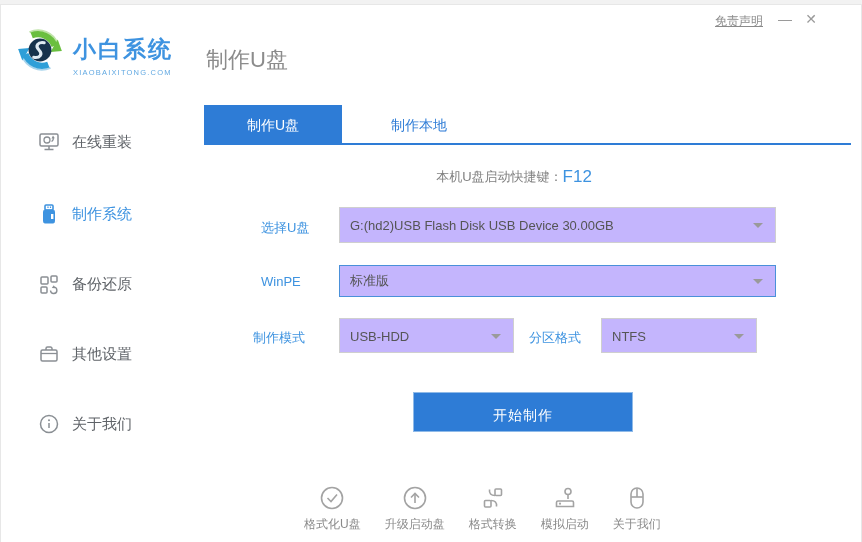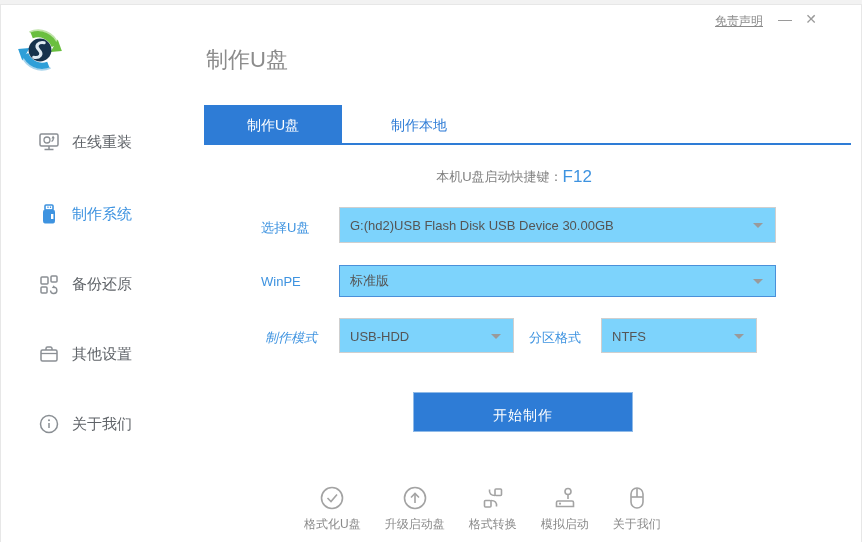--- a/index.html
+++ b/index.html
@@ -41,33 +41,33 @@
   .tab-inactive { position:absolute; left:140px; top:0; width:150px; height:40px;
     color:#2e7cd6; font-size:14px; text-align:center; line-height:40px; cursor:pointer; }
 
   
   .hotkey { position:absolute; left:203px; top:162px; width:620px; text-align:center;
     font-size:13px; color:#808080; }
   .hotkey .f12 { font-size:17px; color:#3e93e0; vertical-align:-1px; }
 
   
   .f-label { position:absolute; font-size:13px; color:#3e93e0; white-space:nowrap; }
-  .dropdown { position:absolute; border:1px solid #cfcfcf; background:#7dd3fc; cursor:pointer; }
+  .dropdown { position:absolute; border:1px solid #cfcfcf; background:#c4b5fd; cursor:pointer; }
   .dropdown .val { position:absolute; left:10px; top:50%; transform:translateY(-50%);
     font-size:13px; color:#555555; white-space:nowrap; }
   .dropdown .caret { position:absolute; right:12px; top:50%; margin-top:-2px;
     width:0; height:0; border-left:5px solid transparent; border-right:5px solid transparent;
     border-top:5px solid #9a9a9a; }
   .dd-usb   { left:338px; top:202px; width:437px; height:36px; }
   .dd-winpe { left:338px; top:260px; width:437px; height:32px; border:1px solid #4a90d9; }
   .dd-mode  { left:338px; top:313px; width:175px; height:35px; }
   .dd-part  { left:600px; top:313px; width:156px; height:35px; }
   .lb-usb   { left:260px; top:214px; }
   .lb-winpe { left:260px; top:269px; }
-  .lb-mode  { left:264px; top:324px;font-style:italic; }
+  .lb-mode  { left:252px; top:324px; }
   .lb-part  { left:528px; top:324px; }
 
   
   .start-btn { position:absolute; left:412px; top:387px; width:220px; height:40px;
     background:#2e7cd6; border:1px solid #8fbae8; color:#ffffff; font-size:14px;
     text-align:center; line-height:44px; cursor:pointer; letter-spacing:1px; }
 
   
   .tools { position:absolute; left:303px; top:480px; width:442px; display:flex;
     justify-content:flex-start;gap:24px; }
@@ -87,20 +87,24 @@
   <svg class="logo" viewBox="0 0 48 48">
     <path d="M14,7 A20,20 0 0 1 41,18" fill="none" stroke="#bfe3a8" stroke-width="2"></path>
     <path d="M34,41 A20,20 0 0 1 7,30" fill="none" stroke="#a8d4ec" stroke-width="2"></path>
     <path d="M16,10 A17,17 0 0 1 38,20" fill="none" stroke="#6abf3f" stroke-width="6"></path>
     <polygon points="41,14 34,26 45,25" fill="#6abf3f"></polygon>
     <path d="M32,38 A17,17 0 0 1 10,28" fill="none" stroke="#2e9fd8" stroke-width="6"></path>
     <polygon points="7,34 14,22 3,23" fill="#2e9fd8"></polygon>
     <circle cx="24" cy="24" r="11" fill="#16324c"></circle>
     <path d="M28,17 c-6,-1 -9,3 -5,7 c4,4 1,8 -5,7" fill="none" stroke="#dfeaf2" stroke-width="3" stroke-linecap="round"></path>
   </svg>
+  <div class="brand">
+    <div class="brand-name">小白系统</div>
+    <div class="brand-domain">XIAOBAIXITONG.COM</div>
+  </div>
   <div class="page-title">制作U盘</div>
 
   <div class="side-item" style="top:124px">
     <svg class="side-icon" viewBox="0 0 22 22">
       <rect x="2" y="3" width="18" height="12" rx="1.5" fill="none" stroke="#8a8f94" stroke-width="1.5"></rect>
       <circle cx="9" cy="9" r="3" fill="none" stroke="#8a8f94" stroke-width="1.3"></circle>
       <path d="M13.5,10.5 a3,3 0 0 0 1.5,-4" fill="none" stroke="#8a8f94" stroke-width="1.3"></path>
       <polygon points="15,4.5 13.5,7.5 16.8,7.3" fill="#8a8f94"></polygon>
       <line x1="11" y1="15" x2="11" y2="18" stroke="#8a8f94" stroke-width="1.5"></line>
       <line x1="6.5" y1="18.5" x2="15.5" y2="18.5" stroke="#8a8f94" stroke-width="1.5"></line>

